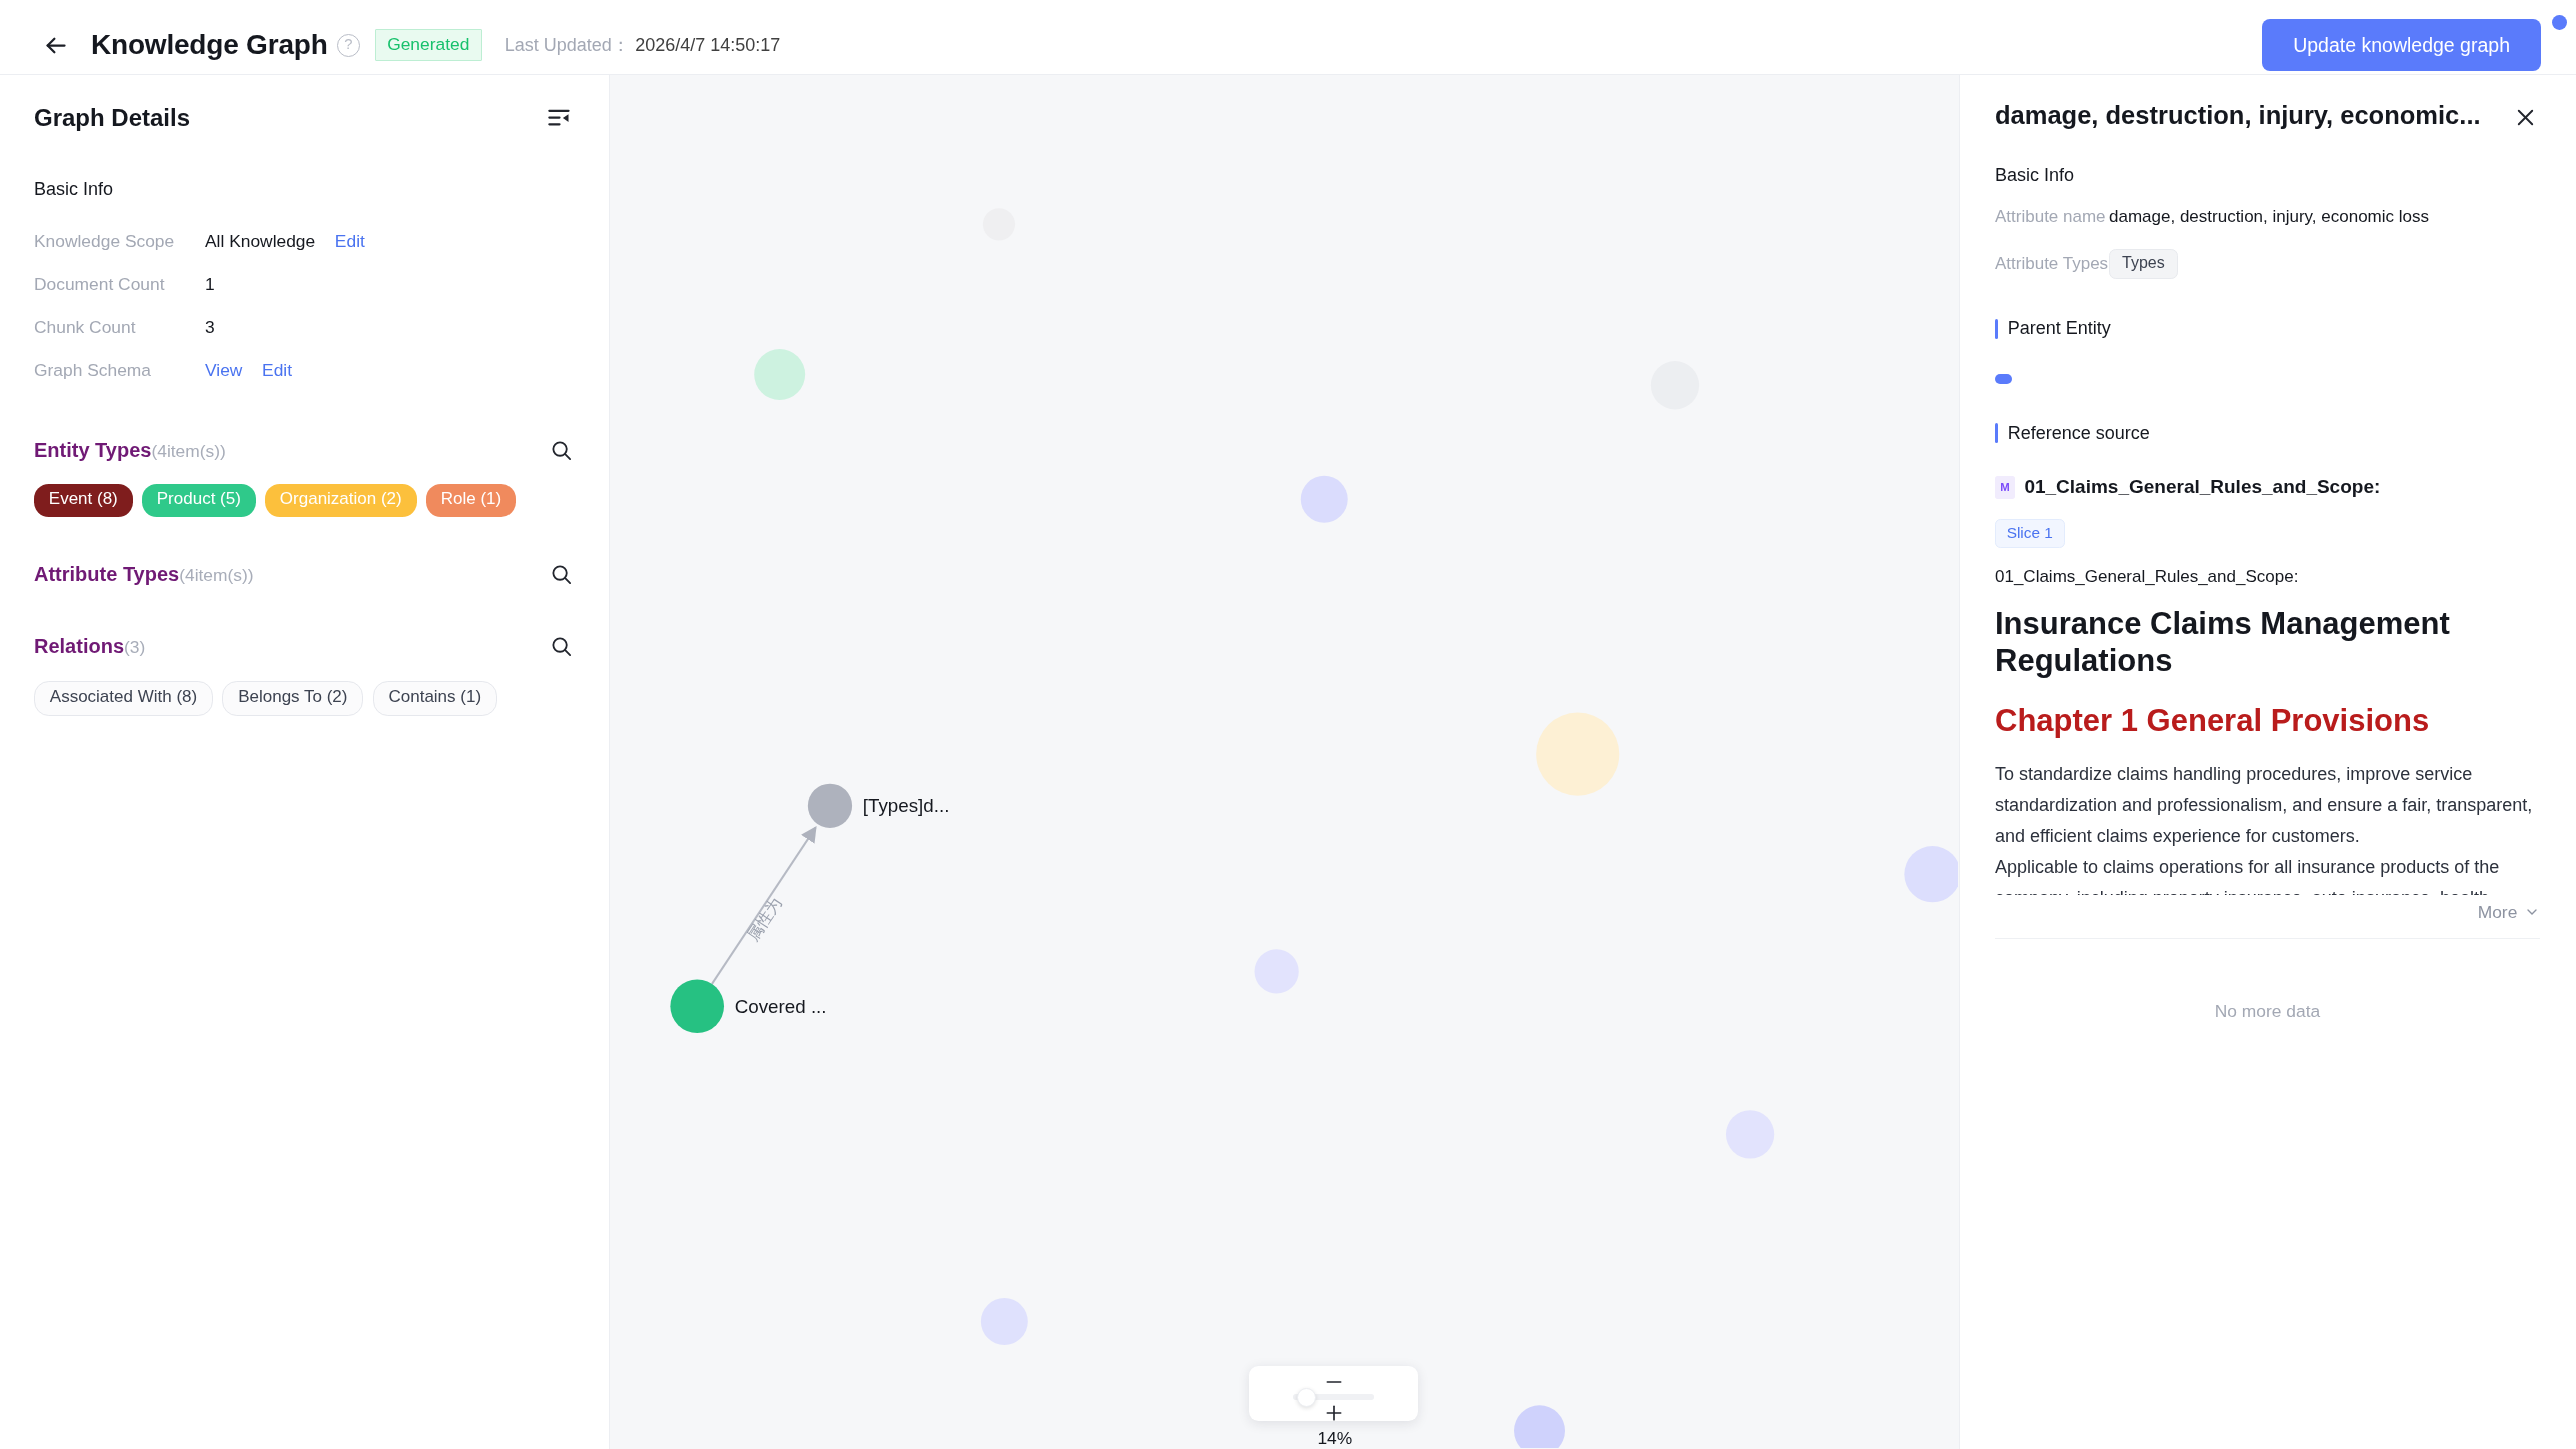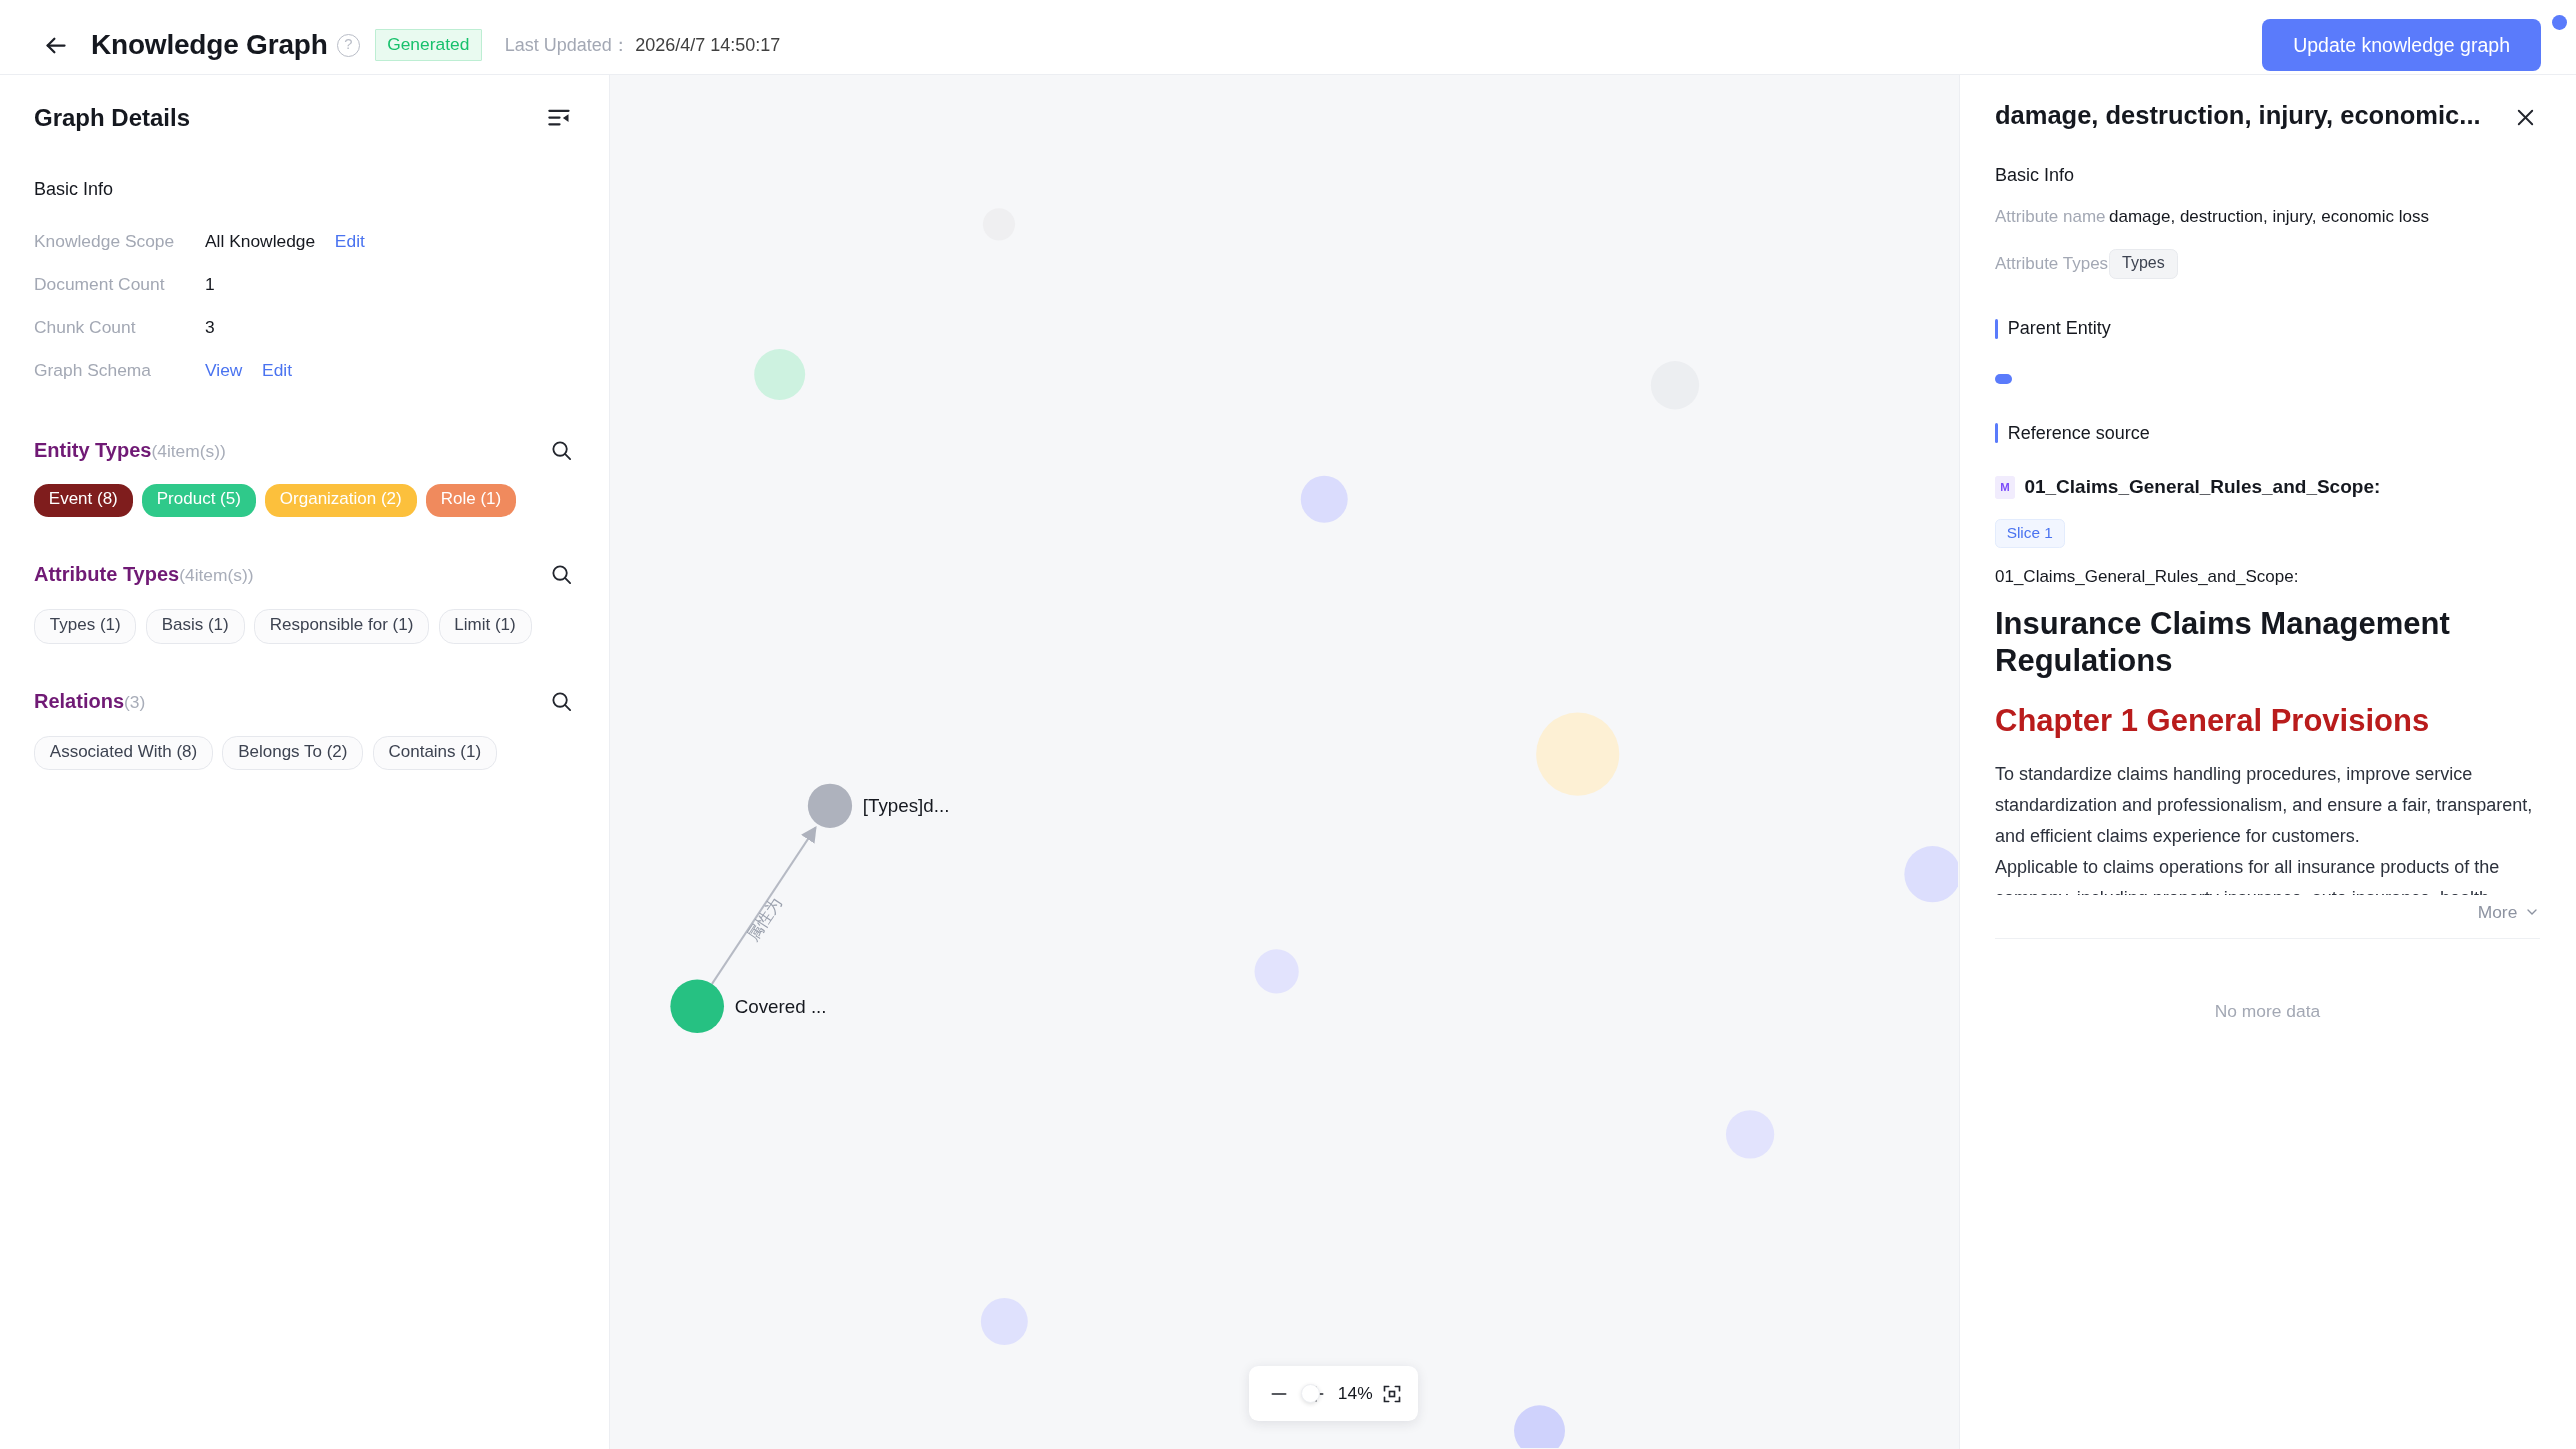--- a/index.html
+++ b/index.html
@@ -104,21 +104,21 @@
 
   
   .canvas {
     flex: 1; position: relative; background: #f6f7f9; overflow: hidden;
   }
   .zoom-bar {
     position: absolute; left: 639px; bottom: 28px;
     width: 169px; height: 55px;
     background: #ffffff; border-radius: 9.4px;
     box-shadow: 0 2.7px 12px rgba(25,30,50,0.10);
-    display: flex; align-items: center; padding: 0 14.8px; gap: 0;
+    display: flex; align-items: center; padding: 0 14.8px; gap: 0; flex-direction: column;
   }
   .zb-btn { width: 31px; height: 31px; display: flex; align-items: center; justify-content: center; cursor: pointer; flex:none;}
   .zb-slider { position: relative; width: 81px; height: 17.4px; display:flex; align-items:center; margin: 0 2.7px; cursor: pointer;}
   .zb-track { position: absolute; left: 0; right: 0; height: 5.4px; background: #f0f1f4; border-radius: 2.7px; }
   .zb-knob {
     position: absolute; left: 4px; width: 19px; height: 19px;
     background: #ffffff; border: 1.3px solid #eceef2; border-radius: 50%;
     box-shadow: 0 1.3px 4px rgba(0,0,0,0.12);
   }
   .zb-pct { font-size: 17.4px; color: #15181f; margin: 0 4px 0 6.7px; white-space: nowrap; }
@@ -260,26 +260,20 @@
         <div class="group-head">
           <div>
             <span class="group-title">Attribute Types</span><span class="group-count">(4item(s))</span>
           </div>
           <div class="search-icon">
             <svg width="23" height="23" viewBox="0 0 24 24" fill="none" stroke="#22252d" stroke-width="1.9" stroke-linecap="round">
                 <circle cx="10.5" cy="10.5" r="7"></circle>
                 <line x1="15.6" y1="15.6" x2="21" y2="21"></line>
               </svg>
           </div>
-        </div>
-        <div class="chips">
-          <span class="chip-outline">Types (1)</span>
-          <span class="chip-outline">Basis (1)</span>
-          <span class="chip-outline">Responsible for (1)</span>
-          <span class="chip-outline">Limit (1)</span>
         </div>
       </div>
 
       <div class="group">
         <div class="group-head">
           <div>
             <span class="group-title">Relations</span><span class="group-count">(3)</span>
           </div>
           <div class="search-icon">
             <svg width="23" height="23" viewBox="0 0 24 24" fill="none" stroke="#22252d" stroke-width="1.9" stroke-linecap="round">

